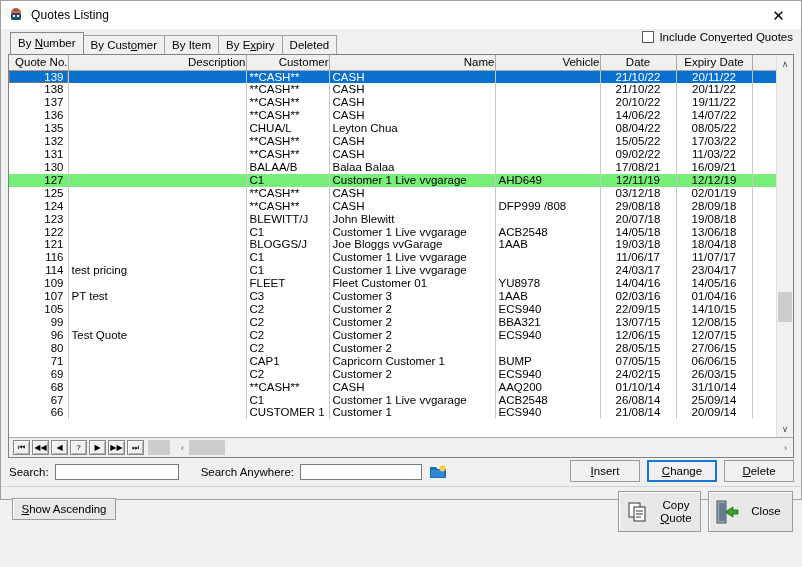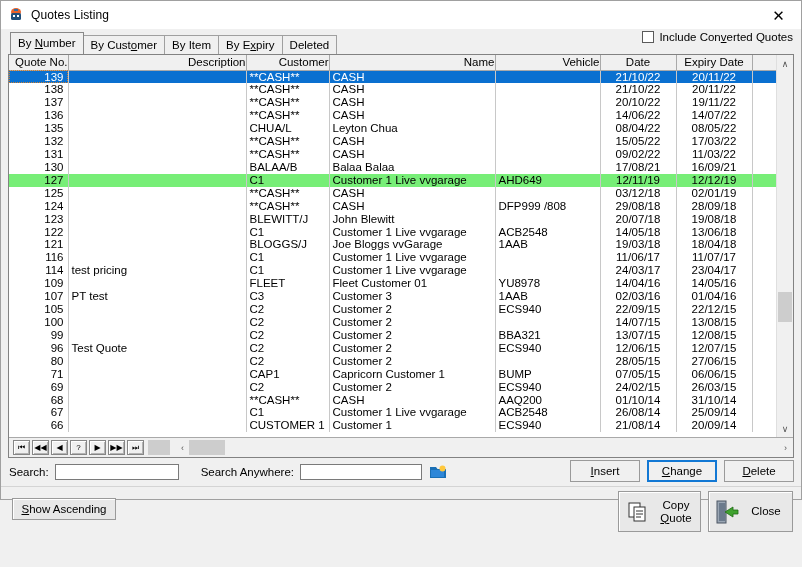--- a/index.html
+++ b/index.html
@@ -471,31 +471,21 @@
                 <td class="date">01/04/16</td>
                 <td></td>
               </tr>
               <tr>
                 <td class="num">105</td>
                 <td></td>
                 <td>C2</td>
                 <td>Customer 2</td>
                 <td>ECS940</td>
                 <td class="date">22/09/15</td>
-                <td class="date">22/12/15</td>
-                <td></td>
-              </tr>
-              <tr>
-                <td class="num">100</td>
-                <td></td>
-                <td>C2</td>
-                <td>Customer 2</td>
-                <td></td>
-                <td class="date">14/07/15</td>
-                <td class="date">13/08/15</td>
+                <td class="date">14/10/15</td>
                 <td></td>
               </tr>
               <tr>
                 <td class="num">99</td>
                 <td></td>
                 <td>C2</td>
                 <td>Customer 2</td>
                 <td>BBA321</td>
                 <td class="date">13/07/15</td>
                 <td class="date">12/08/15</td>

